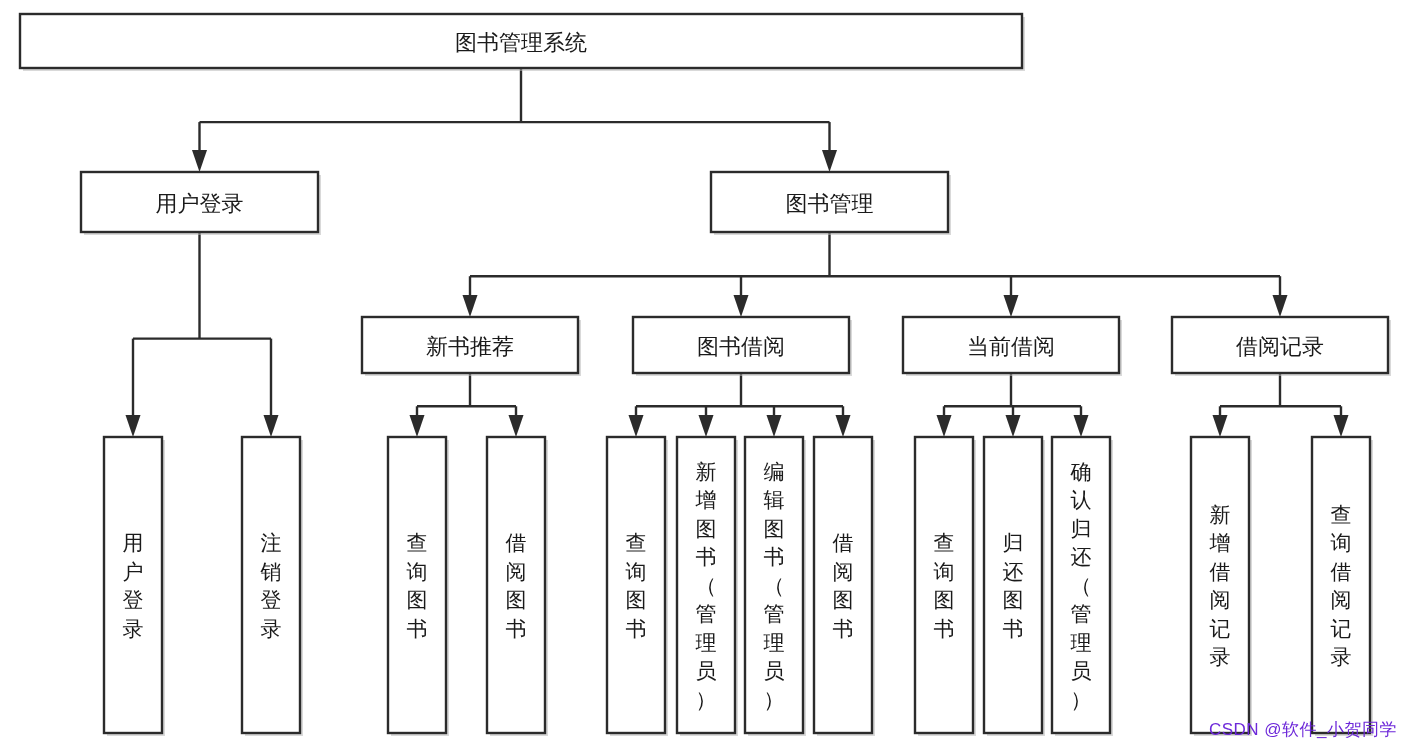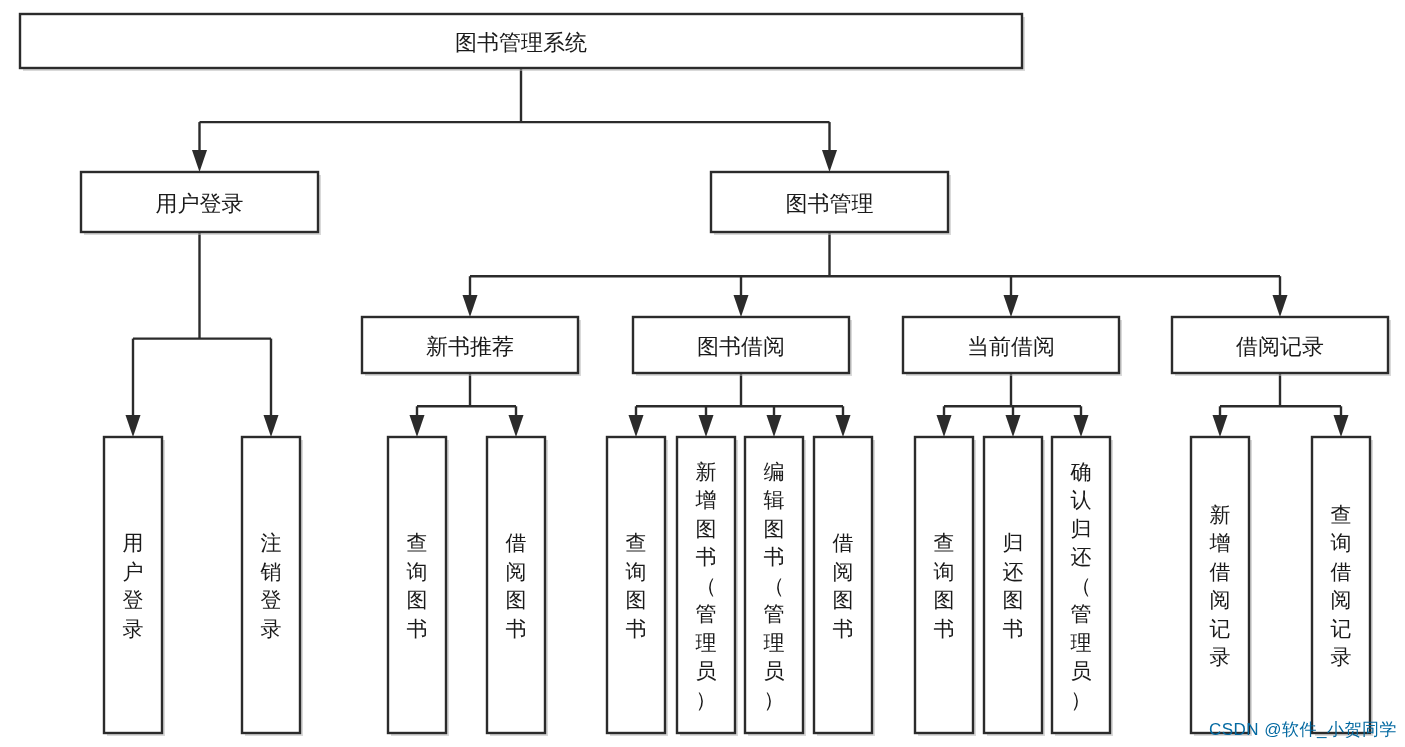--- a/index.html
+++ b/index.html
@@ -58,21 +58,21 @@
     fill: #1a1a1a;
     text-anchor: middle;
     white-space: pre;
   }
   .watermark {
     position: absolute;
     right: 8px;
     bottom: 6px;
     font-family: "Liberation Sans", "DejaVu Sans", sans-serif;
     font-size: 17px;
-    color: #0369a1;
+    color: #6d28d9;
     letter-spacing: 0.5px;
     user-select: none;
     pointer-events: none;
   }
 </style>
 </head>
 <body>
 
 <div id="diagram-root">
   <svg class="diagram" viewBox="0 0 1405 747">

